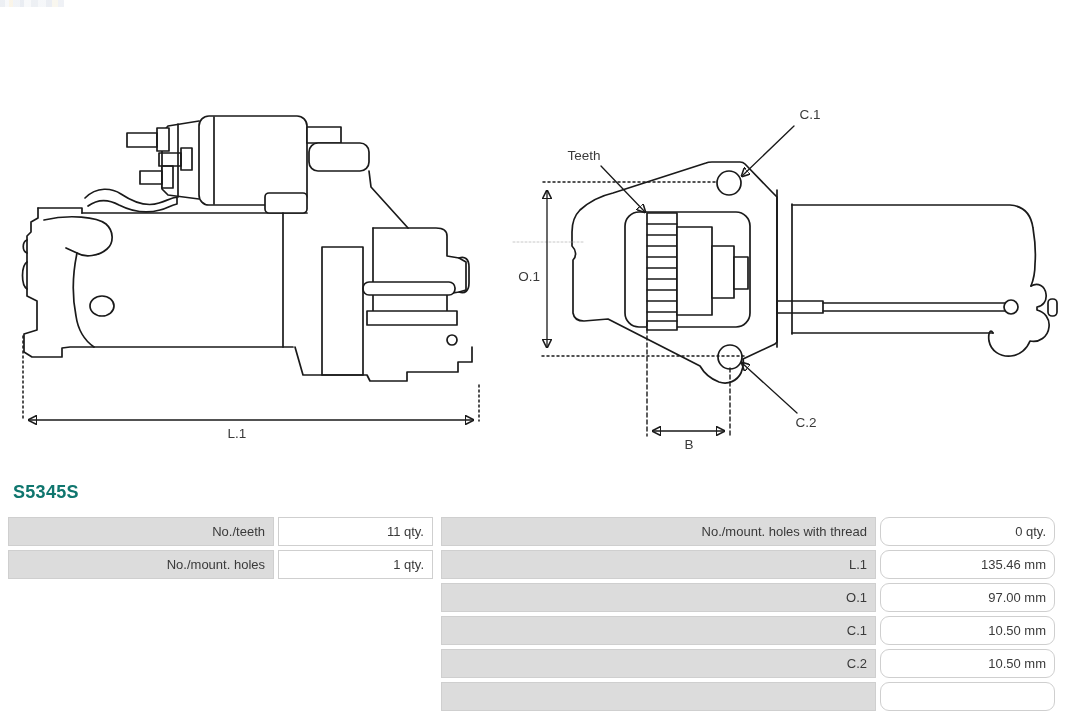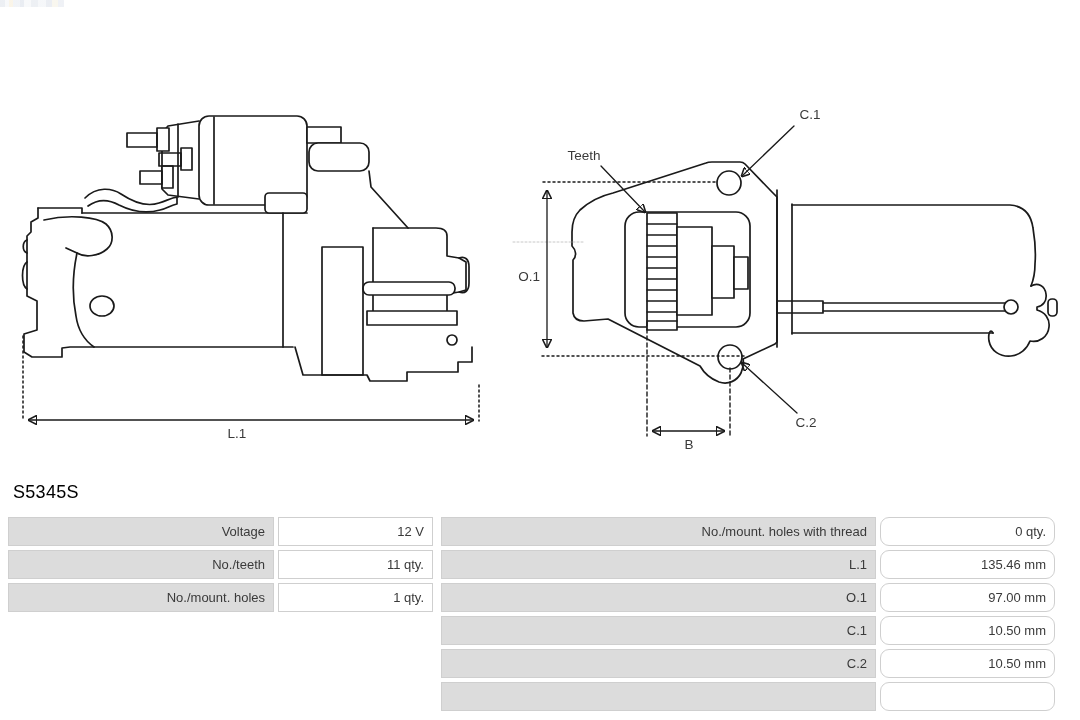--- a/index.html
+++ b/index.html
@@ -12,22 +12,22 @@
   svg.drawing{position:absolute;top:0;left:0;}
   svg.drawing path,svg.drawing rect,svg.drawing circle,svg.drawing ellipse{
         fill:none;stroke:#1a1a1a;stroke-width:1.7;stroke-linejoin:round;stroke-linecap:round;}
   svg.drawing .wh{fill:#ffffff;}
   svg.drawing .thin{stroke-width:1.3;}
   svg.drawing .dot{stroke-width:1.5;stroke-dasharray:2 3;}
   svg.drawing .bdash{stroke-width:1.4;stroke-dasharray:4 3;}
   svg.drawing .faint{stroke:#c8c8c8;stroke-width:1;stroke-dasharray:2 2;}
   svg.drawing text{fill:#3a3a3a;font-family:"Liberation Sans",sans-serif;font-size:13.5px;
         stroke:none;}
-  .product-code{position:absolute;top:482px;left:13px;margin:0;font-size:18px;font-weight:400;
-        color:#000000;letter-spacing:.3px;}
+  .product-code{position:absolute;top:482px;left:13px;margin:0;font-size:18px;font-weight:700;
+        color:#0f766e;letter-spacing:.3px;}
   .spec-tables{position:absolute;top:513px;left:4px;width:1072px;display:flex;align-items:flex-start;}
   table.spec-table{border-collapse:separate;border-spacing:4px;}
   table.spec-table td{border:1px solid #cfcfcf;height:27px;padding:0 8px 0 4px;
         text-align:right;vertical-align:middle;font-size:13px;color:#3a3a3a;white-space:nowrap;}
   table.spec-table td.lab{background:#dcdcdc;}
   table.spec-table td.val{background:#ffffff;}
   table.left-tbl td.lab{width:252px;}
   table.left-tbl td.val{width:141px;}
   table.right-tbl td.lab{width:421px;}
   table.right-tbl td.val{width:161px;border-radius:9px;}
@@ -160,24 +160,20 @@
     </g>
   </svg>
 
   <h1 class="product-code">S5345S</h1>
 
   <div class="spec-tables">
 
     <table class="spec-table left-tbl">
       <tbody>
         <tr>
-          <td class="lab">Voltage</td>
-          <td class="val">12 V</td>
-        </tr>
-        <tr>
           <td class="lab">No./teeth</td>
           <td class="val">11 qty.</td>
         </tr>
         <tr>
           <td class="lab">No./mount. holes</td>
           <td class="val">1 qty.</td>
         </tr>
       </tbody>
     </table>
 

